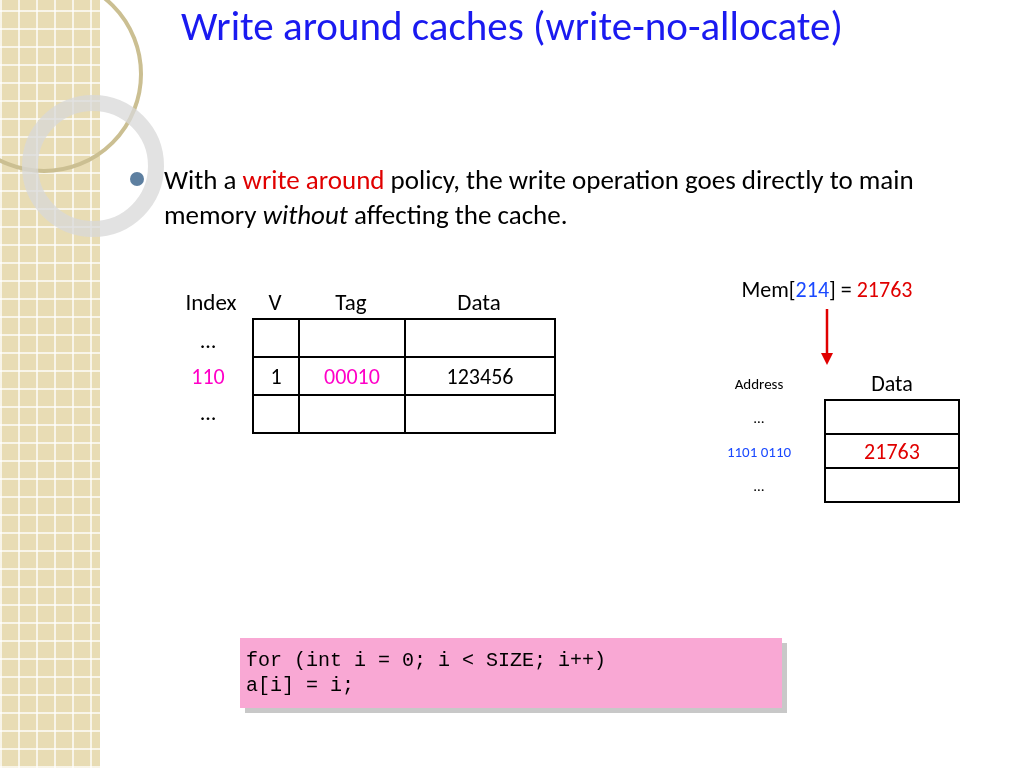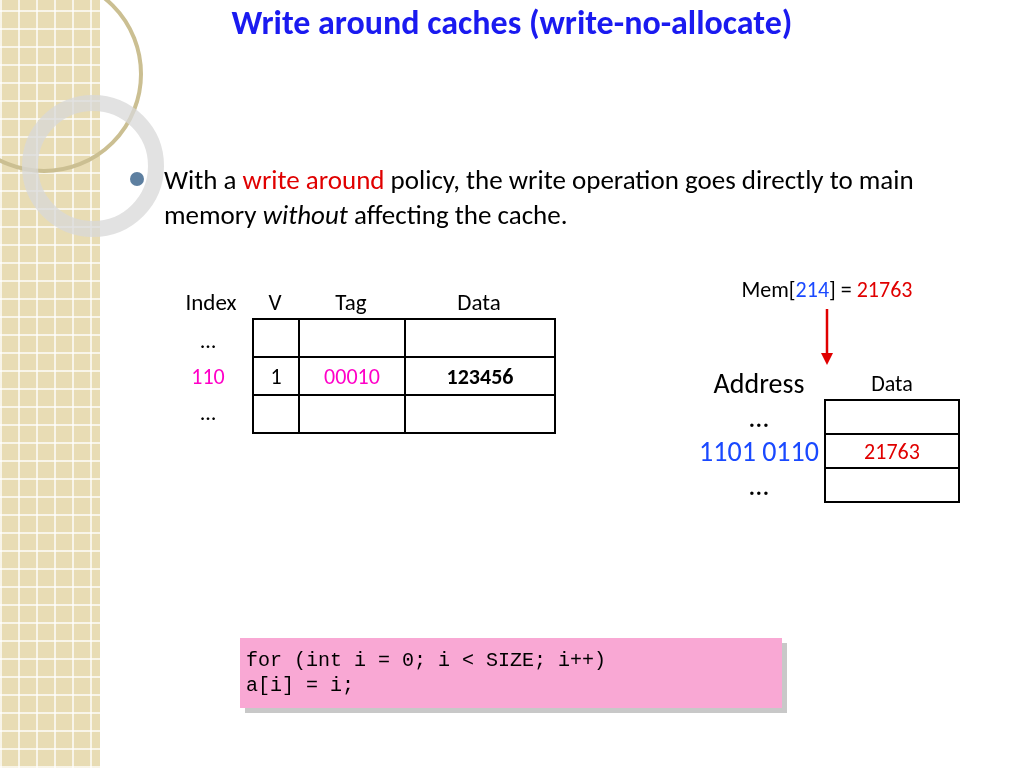--- a/index.html
+++ b/index.html
@@ -56,22 +56,22 @@
     top: 0;
     width: 1024px;
     height: 768px;
   }
 
   h1.title {
     margin: 0;
     padding: 4px 20px 0 20px;
     text-align: center;
     font-family: "Gill Sans", "Gill Sans MT", Calibri, sans-serif;
-    font-weight: 700;
-    font-size: 34px;
+    font-weight: 400;
+    font-size: 41px;
     line-height: 1.12;
     color: #1a1af0;
   }
 
   .content {
     position: absolute;
     left: 110px;
     right: 24px;
     top: 150px;
   }
@@ -133,21 +133,21 @@
     border-collapse: collapse;
   }
   .cache-grid td {
     border: 2px solid #000;
     height: 34px;
     text-align: center;
     font-size: 22px;
   }
   .cache-grid .c-v    { width: 42px;  }
   .cache-grid .c-tag  { width: 102px; }
-  .cache-grid .c-data { width: 146px; font-weight: bold; }
+  .cache-grid .c-data { width: 146px; }
 
   .idx-labels {
     position: absolute;
     left: 0;
     top: 35px;
     width: 76px;
     text-align: center;
     font-size: 22px;
     line-height: 36px;
   }
@@ -168,21 +168,21 @@
   .mem-write .addr { color: #1a49ff; }
   .mem-write .val  { color: #e00000; }
   .arrow-down {
     display: block;
     margin: 2px auto 4px auto;
   }
   .mem-table-wrap { display: flex; align-items: flex-start; }
   .addr-labels {
     width: 130px;
     text-align: center;
-    font-size: 28px;
+    font-size: 15px;
     line-height: 34px;
     margin-top: -2px;
   }
   .addr-labels .hdr { color:#000; }
   .addr-labels .blue { color:#1a49ff; }
   .mem-grid { border-collapse: collapse; }
   .mem-grid th {
     font-weight: normal;
     font-size: 22px;
     padding-bottom: 2px;

